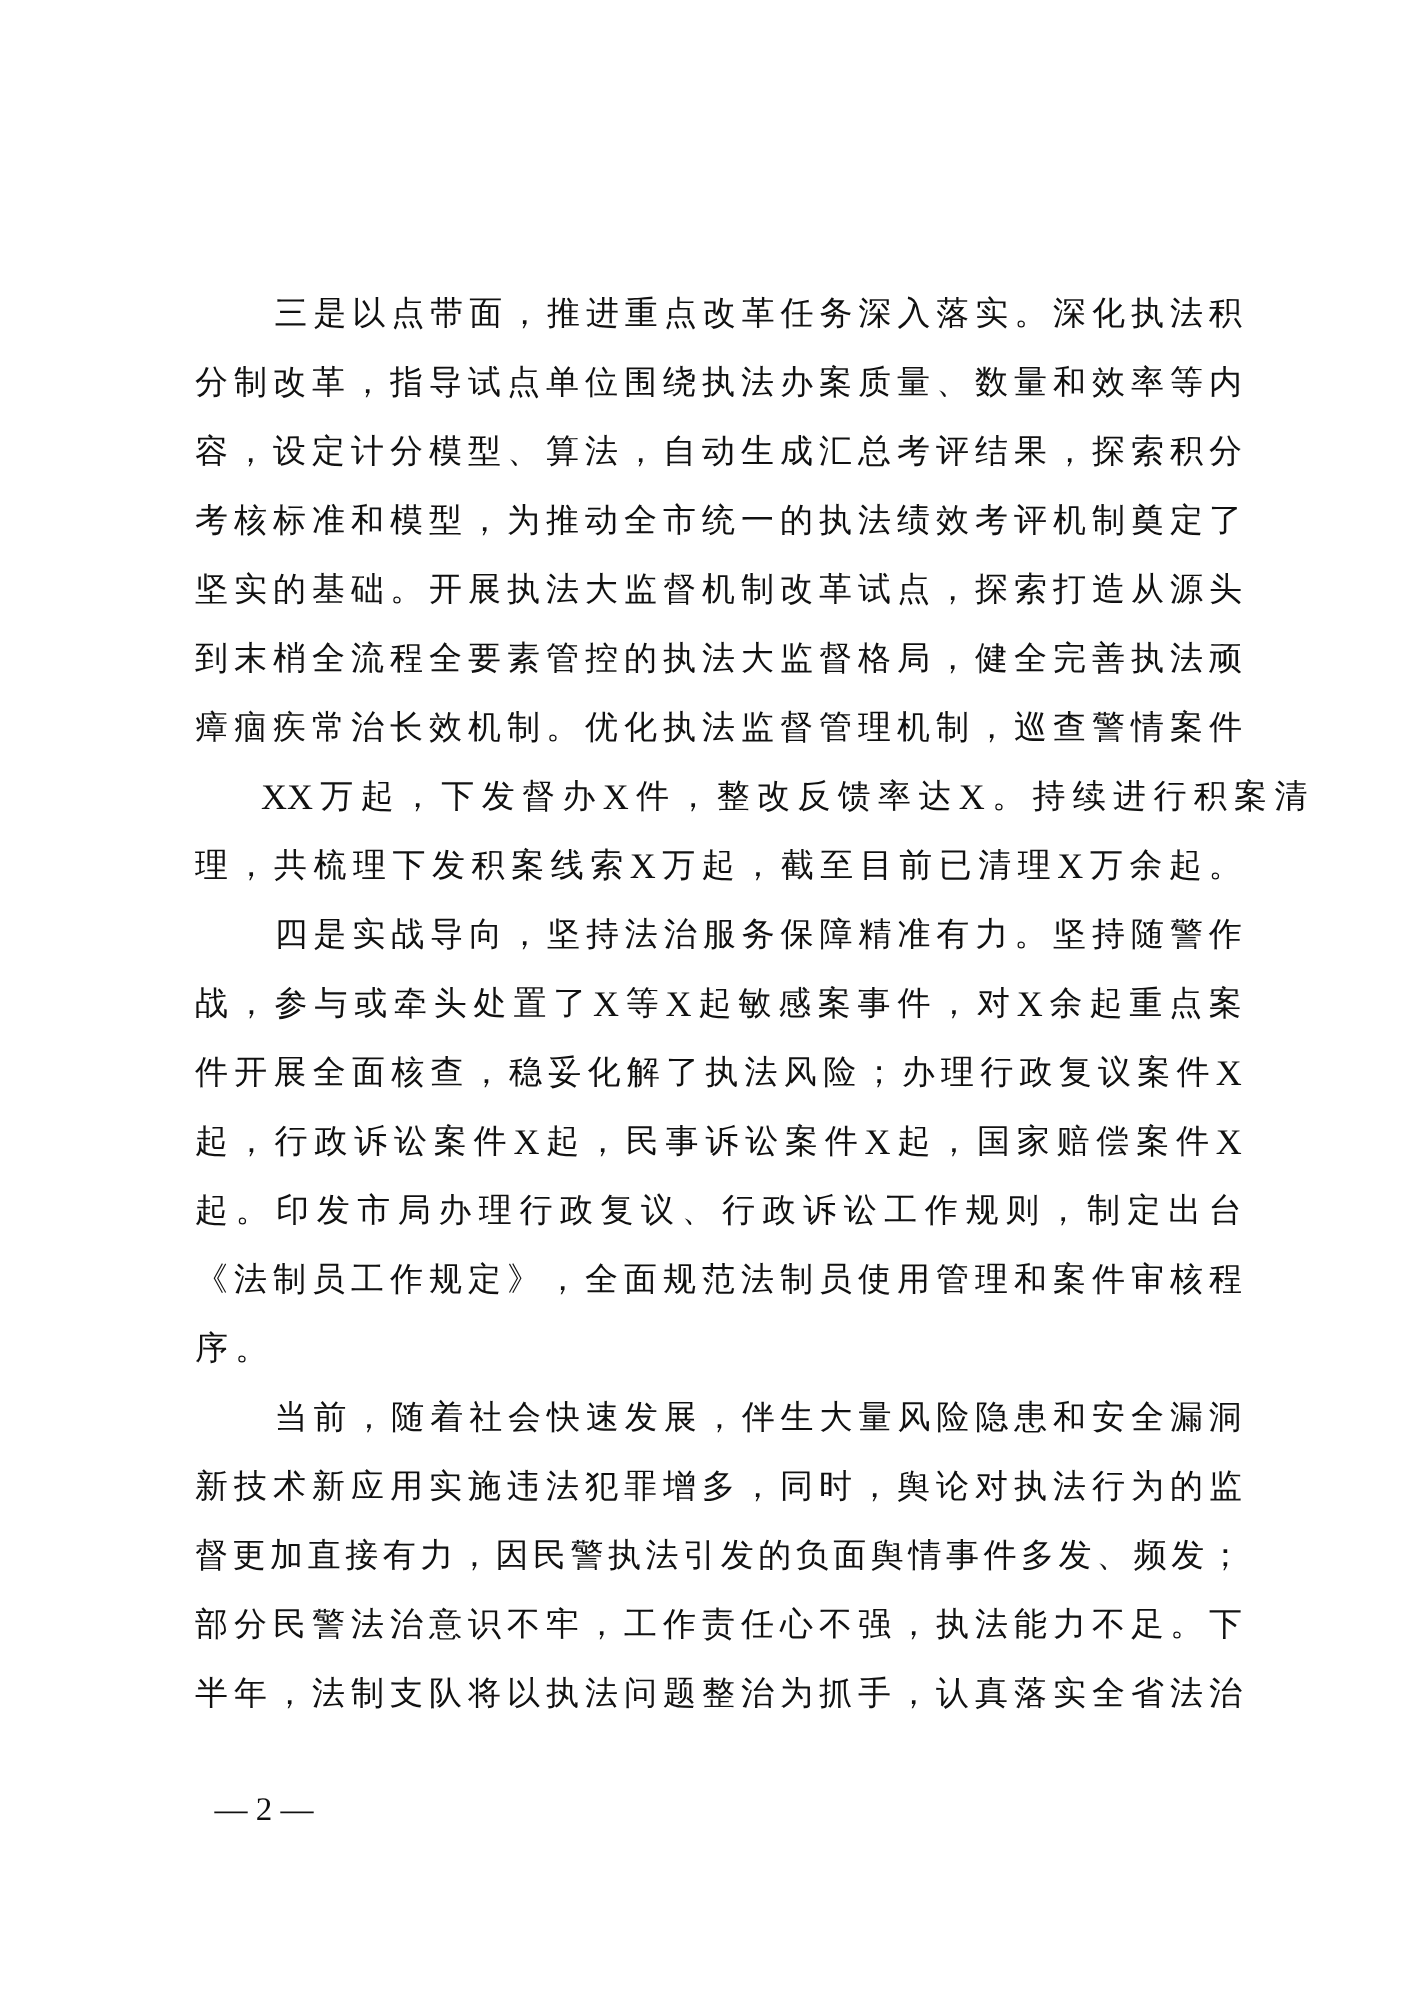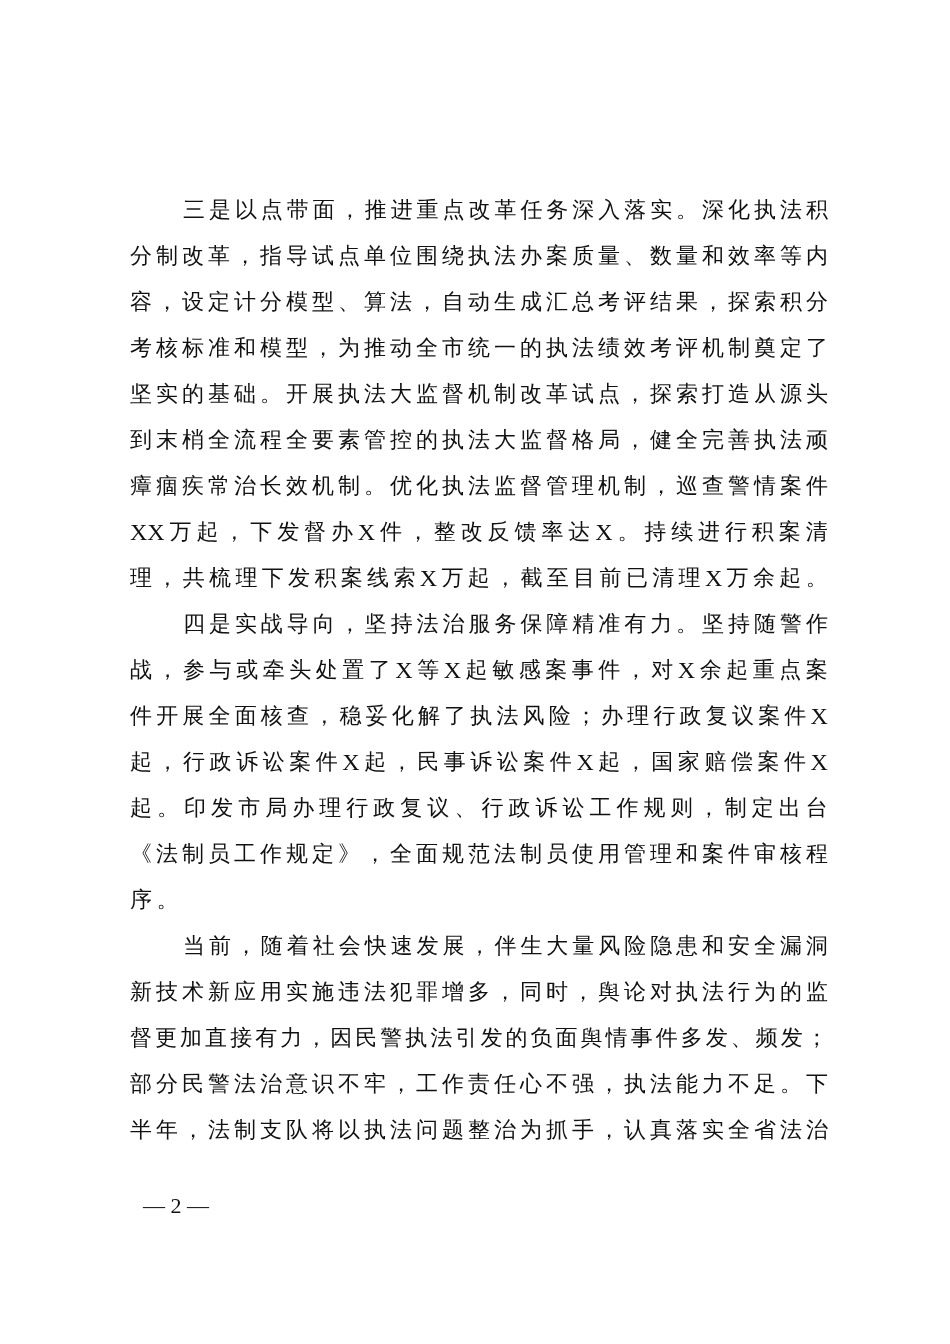--- a/index.html
+++ b/index.html
@@ -253,21 +253,21 @@
         <span>机</span>
         <span>制</span>
         <span>，</span>
         <span>巡</span>
         <span>查</span>
         <span>警</span>
         <span>情</span>
         <span>案</span>
         <span>件</span>
       </div>
-    <div class="line" style="top: 515px; display: flex; justify-content: space-between;">
+    <div class="line" style="top: 515px; display: flex; justify-content: space-between; margin-left: 44px;">
         <span style="font-family: &quot;Liberation Serif&quot;, serif; font-size: 24px;">XX</span>
         <span>万</span>
         <span>起</span>
         <span>，</span>
         <span>下</span>
         <span>发</span>
         <span>督</span>
         <span>办</span>
         <span style="font-family: &quot;Liberation Serif&quot;, serif; font-size: 24px;">X</span>
         <span>件</span>

